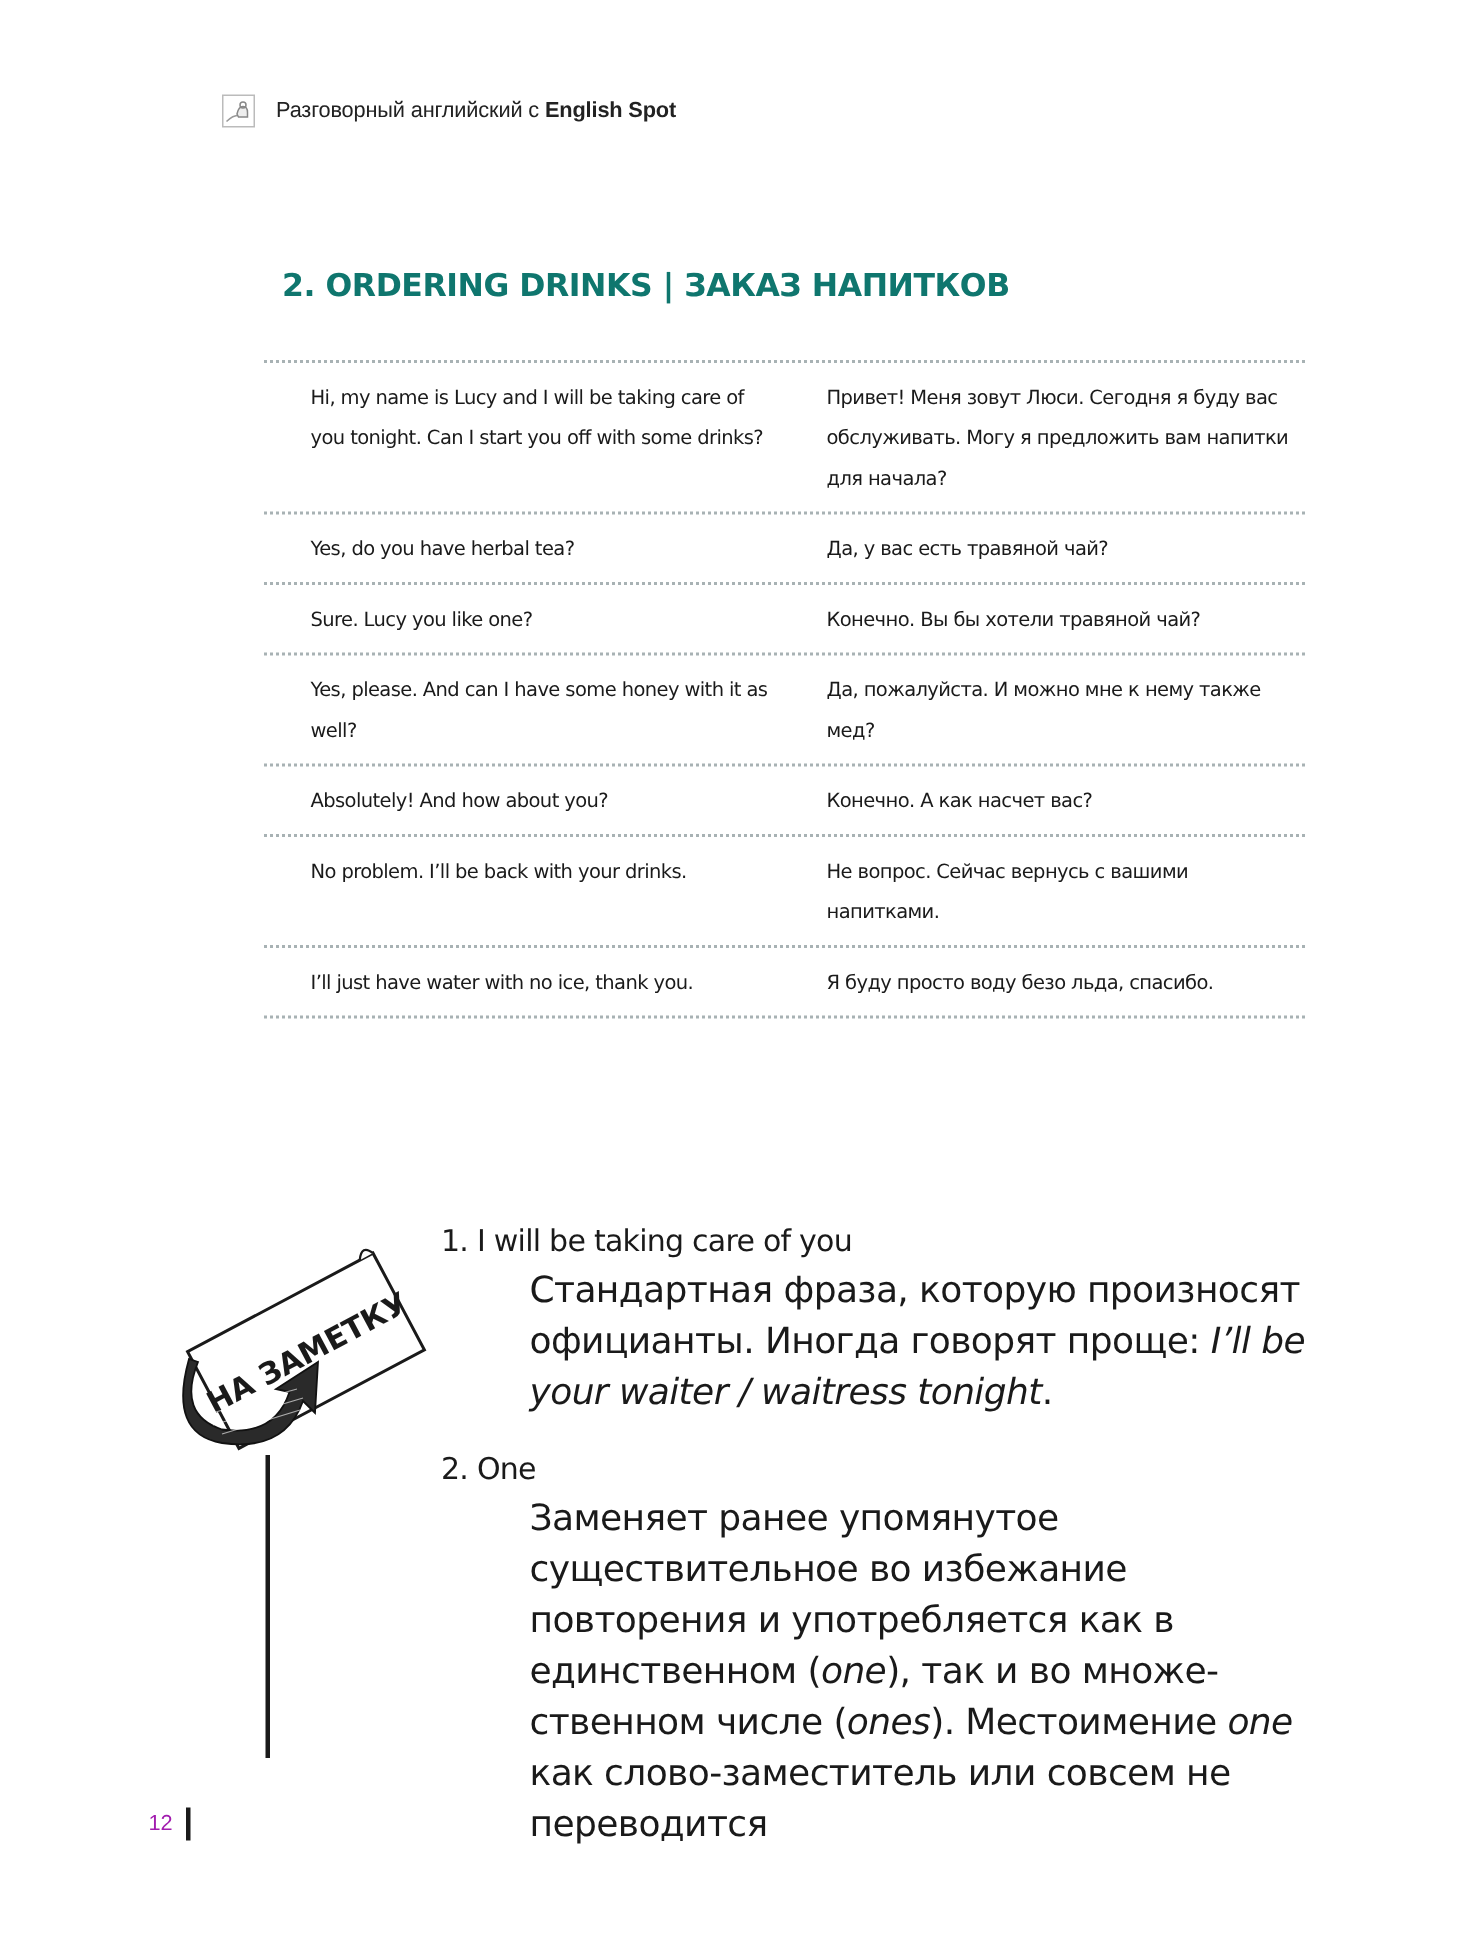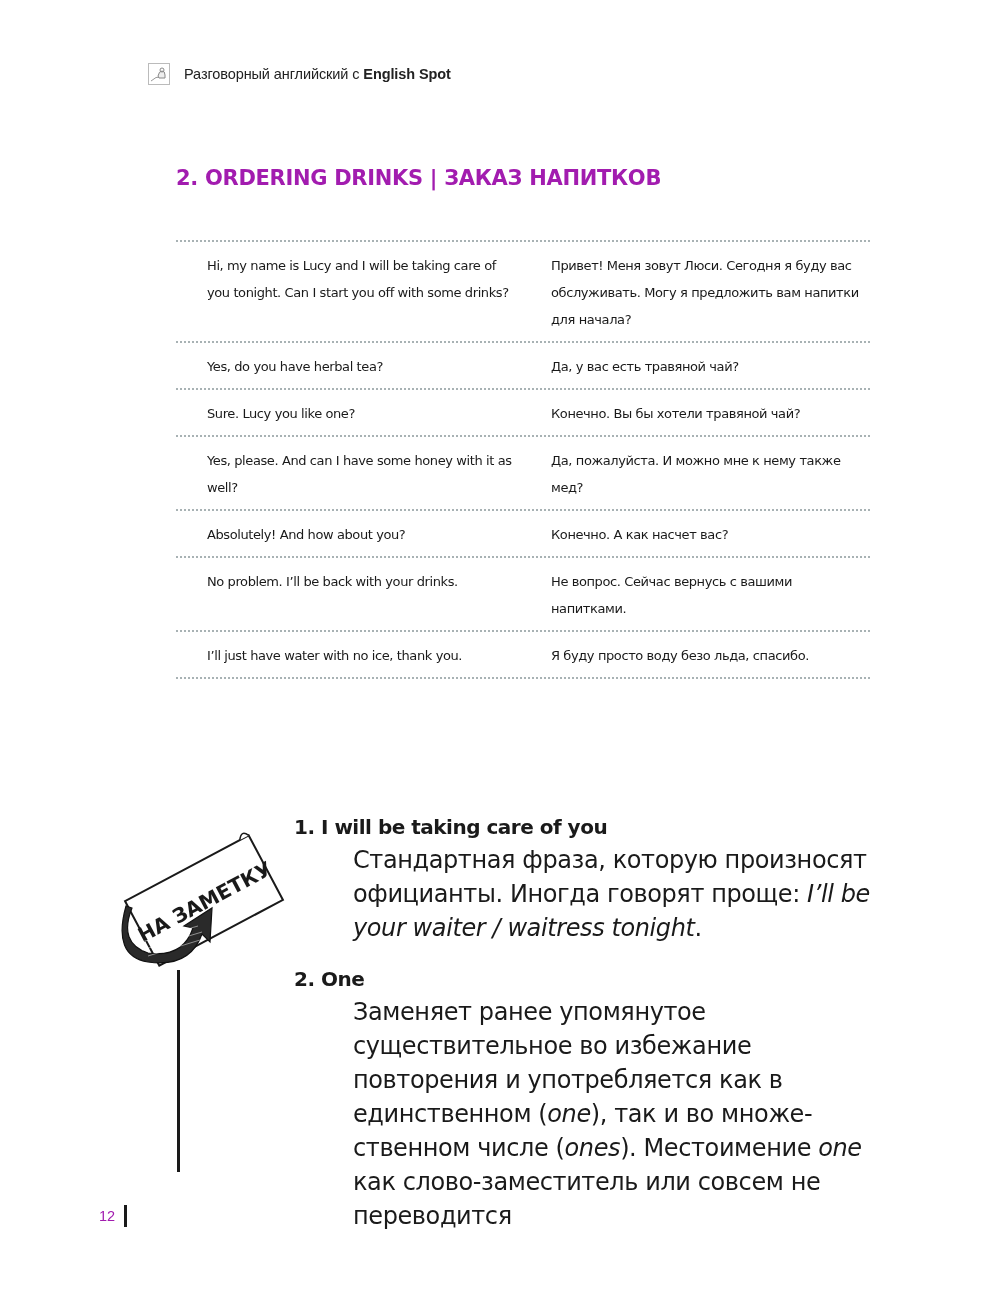--- a/index.html
+++ b/index.html
@@ -1,30 +1,30 @@
 <!DOCTYPE html>
 <html><head>
 <meta charset="utf-8">
 <style>
   html, body { margin: 0; padding: 0; background: #ffffff; }
   body { width: 986px; height: 1299px; position: relative; overflow: hidden; color: #1a1a1a; font-family: "Liberation Sans", "DejaVu Sans", sans-serif; }
   .running-header { position: absolute; left: 105px; top: 63px; display: flex; align-items: center; gap: 14px; font-family: "Liberation Sans", sans-serif; font-size: 14.5px; color: #222; letter-spacing: -0.1px; margin-left: 43px; }
   .running-header .logo { width: 22px; height: 22px; border: 1px solid #bbb; position: relative; box-sizing: border-box; }
   .running-header .brand { font-weight: bold; }
-  .section-title { position: absolute; left: 176px; top: 166px; font-family: "DejaVu Sans", sans-serif; font-weight: bold; font-size: 21px; letter-spacing: -0.3px; color: #a21caf; margin: 0; }
+  .section-title { position: absolute; left: 176px; top: 166px; font-family: "DejaVu Sans", sans-serif; font-weight: bold; font-size: 21px; letter-spacing: -0.3px; color: #0f766e; margin: 12px; }
   .dialogue { position: absolute; left: 176px; top: 240px; width: 694px; }
   .row { display: flex; border-bottom: 2px dotted #a8b2b4; padding: 10px 0 8px 0; }
   .row:first-child { border-top: 2px dotted #a8b2b4; }
   .cell { font-family: "DejaVu Sans", sans-serif; font-size: 13px; line-height: 27px; color: #1a1a1a; letter-spacing: -0.4px; }
   .cell.en { width: 345px; padding-left: 31px; box-sizing: border-box; }
   .cell.ru { width: 349px; padding-left: 30px; box-sizing: border-box; }
   .note-badge { position: absolute; left: 108px; top: 808px; width: 190px; height: 160px; }
   .notes { position: absolute; left: 294px; top: 815px; width: 590px; }
   .note { margin-bottom: 22px; }
-  .note-title { font-family: "DejaVu Sans", sans-serif; font-weight: bold; font-size: 20px; letter-spacing: -0.5px; margin: 0 0 4px 0; }
+  .note-title { font-family: "DejaVu Sans", sans-serif; font-weight: normal; font-size: 20px; letter-spacing: -0.5px; margin: 0 0 4px 0; }
   .note-body { font-family: "DejaVu Sans", sans-serif; font-size: 24px; line-height: 34px; letter-spacing: -0.4px; padding-left: 59px; margin: 0; }
   .note-body em { font-style: italic; }
   .side-bar { position: absolute; left: 177px; top: 970px; width: 3px; height: 202px; background: #1a1a1a; }
   .folio { position: absolute; left: 99px; top: 1205px; display: flex; align-items: center; gap: 9px; font-family: "Liberation Sans", sans-serif; font-size: 14.5px; color: #a21caf; }
   .folio .rule { width: 3px; height: 22px; background: #1a1a1a; }
 </style>
 </head>
 <body>
 
 <div class="running-header">

